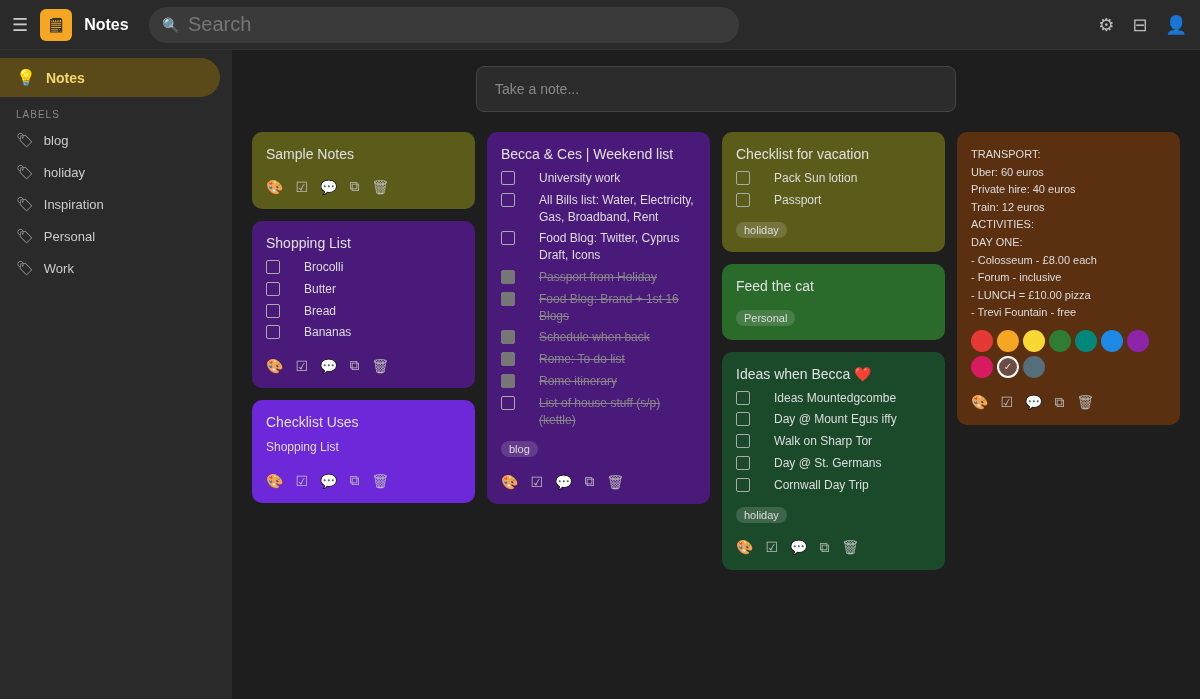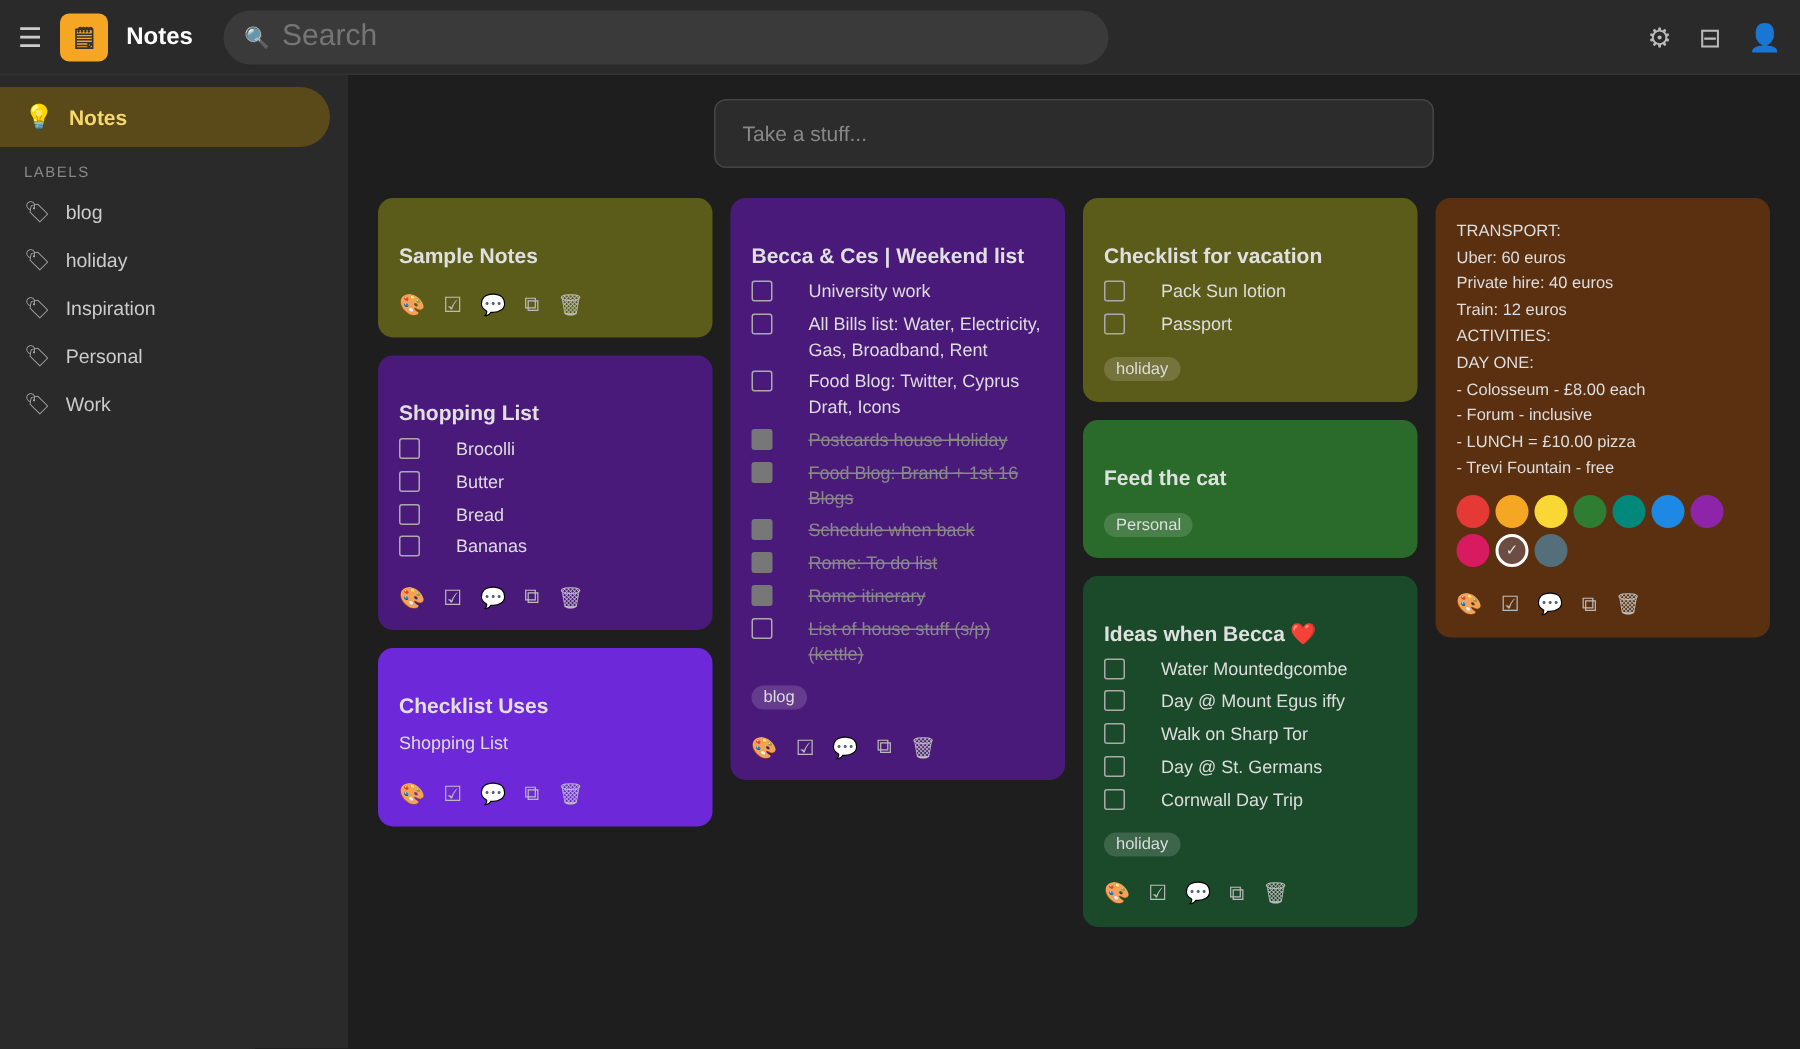--- a/index.html
+++ b/index.html
@@ -166,24 +166,23 @@
       min-width: 0;
     }
 
     
     .note-card {
       border-radius: 10px;
       padding: 14px;
       position: relative;
     }
     .note-card-title {
-      font-weight: 700;
+      font-weight: 400;
       font-size: 14px;
       margin-bottom: 8px;
-      margin-top: 16px;
     }
     .note-card-body {
       font-size: 12px;
       color: #ddd;
       line-height: 1.5;
     }
     .note-card-footer {
       display: flex;
       align-items: center;
       gap: 12px;
@@ -298,21 +297,21 @@
       <span class="sidebar-item-icon">🏷</span>
       <span class="sidebar-item-label">Personal</span>
     </div>
     <div class="sidebar-item">
       <span class="sidebar-item-icon">🏷</span>
       <span class="sidebar-item-label">Work</span>
     </div>
   </div>
 
   <div class="content">
-    <div class="take-note-bar">Take a stuff...</div>
+    <div class="take-note-bar">Take a note...</div>
 
     <div class="notes-grid">
 
       <div class="notes-col">
 
         <div class="note-card card-olive">
           <div class="note-card-title">Sample Notes</div>
           <div class="note-card-footer">
             <span class="note-footer-icon">🎨</span>
             <span class="note-footer-icon">☑</span>
@@ -376,21 +375,21 @@
             <div class="check-item">
                 <div class="check-box"></div>
                 <span class="check-text">All Bills list: Water, Electricity, Gas, Broadband, Rent</span>
               </div>
             <div class="check-item">
                 <div class="check-box"></div>
                 <span class="check-text">Food Blog: Twitter, Cyprus Draft, Icons</span>
               </div>
             <div class="check-item">
                 <div class="check-box checked"></div>
-                <span class="check-text strikethrough">Postcards house Holiday</span>
+                <span class="check-text strikethrough">Passport from Holiday</span>
               </div>
             <div class="check-item">
                 <div class="check-box checked"></div>
                 <span class="check-text strikethrough">Food Blog: Brand + 1st 16 Blogs</span>
               </div>
             <div class="check-item">
                 <div class="check-box checked"></div>
                 <span class="check-text strikethrough">Schedule when back</span>
               </div>
             <div class="check-item">
@@ -437,21 +436,21 @@
         <div class="note-card card-green">
           <div class="note-card-title">Feed the cat</div>
           <span class="note-tag">Personal</span>
         </div>
 
         <div class="note-card card-dark-green">
           <div class="note-card-title">Ideas when Becca ❤️</div>
           <div class="note-card-body">
             <div class="check-item">
                 <div class="check-box"></div>
-                <span class="check-text">Water Mountedgcombe</span>
+                <span class="check-text">Ideas Mountedgcombe</span>
               </div>
             <div class="check-item">
                 <div class="check-box"></div>
                 <span class="check-text">Day @ Mount Egus iffy</span>
               </div>
             <div class="check-item">
                 <div class="check-box"></div>
                 <span class="check-text">Walk on Sharp Tor</span>
               </div>
             <div class="check-item">

